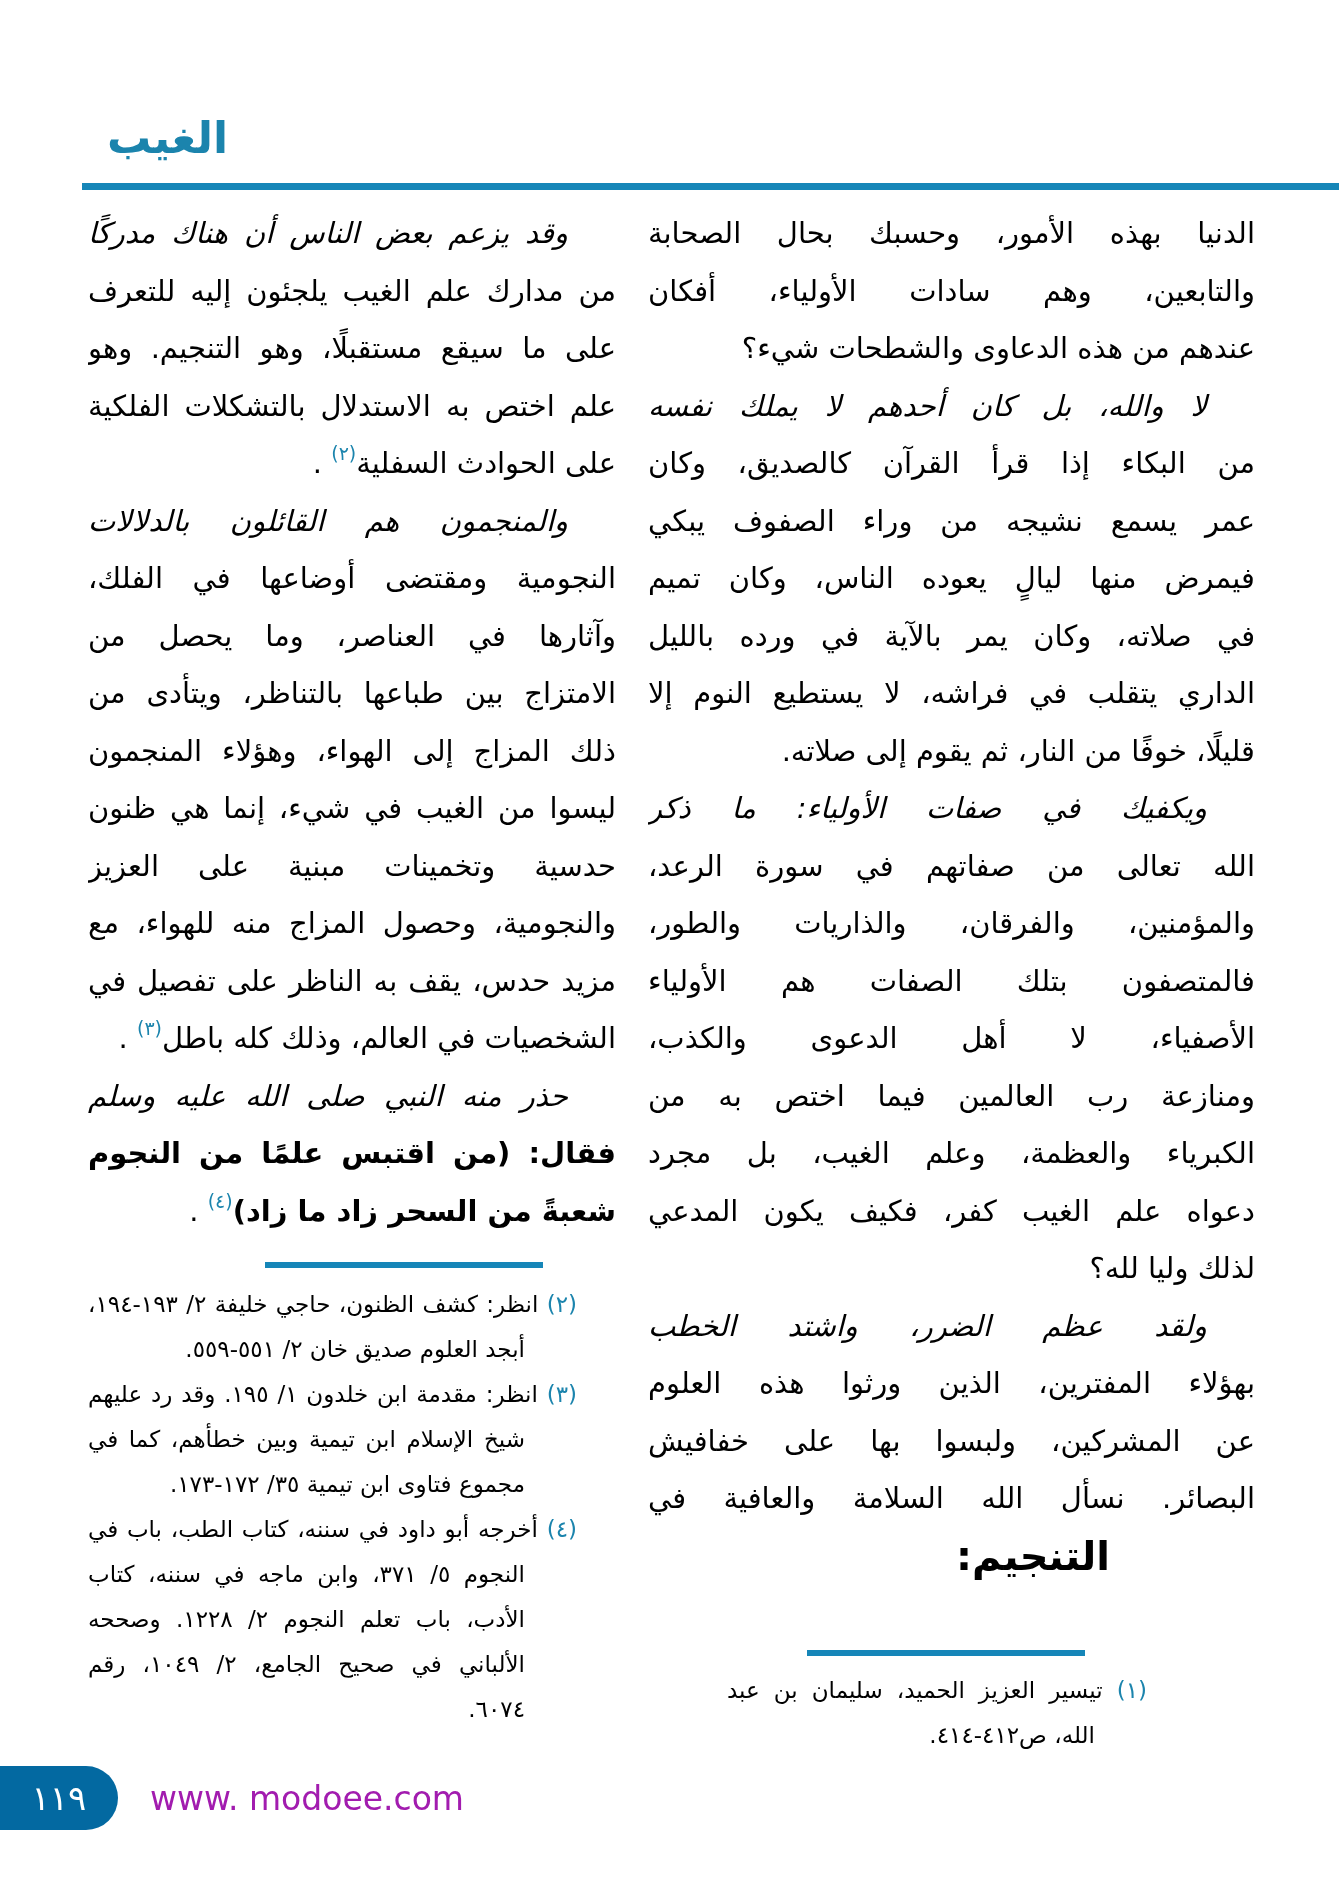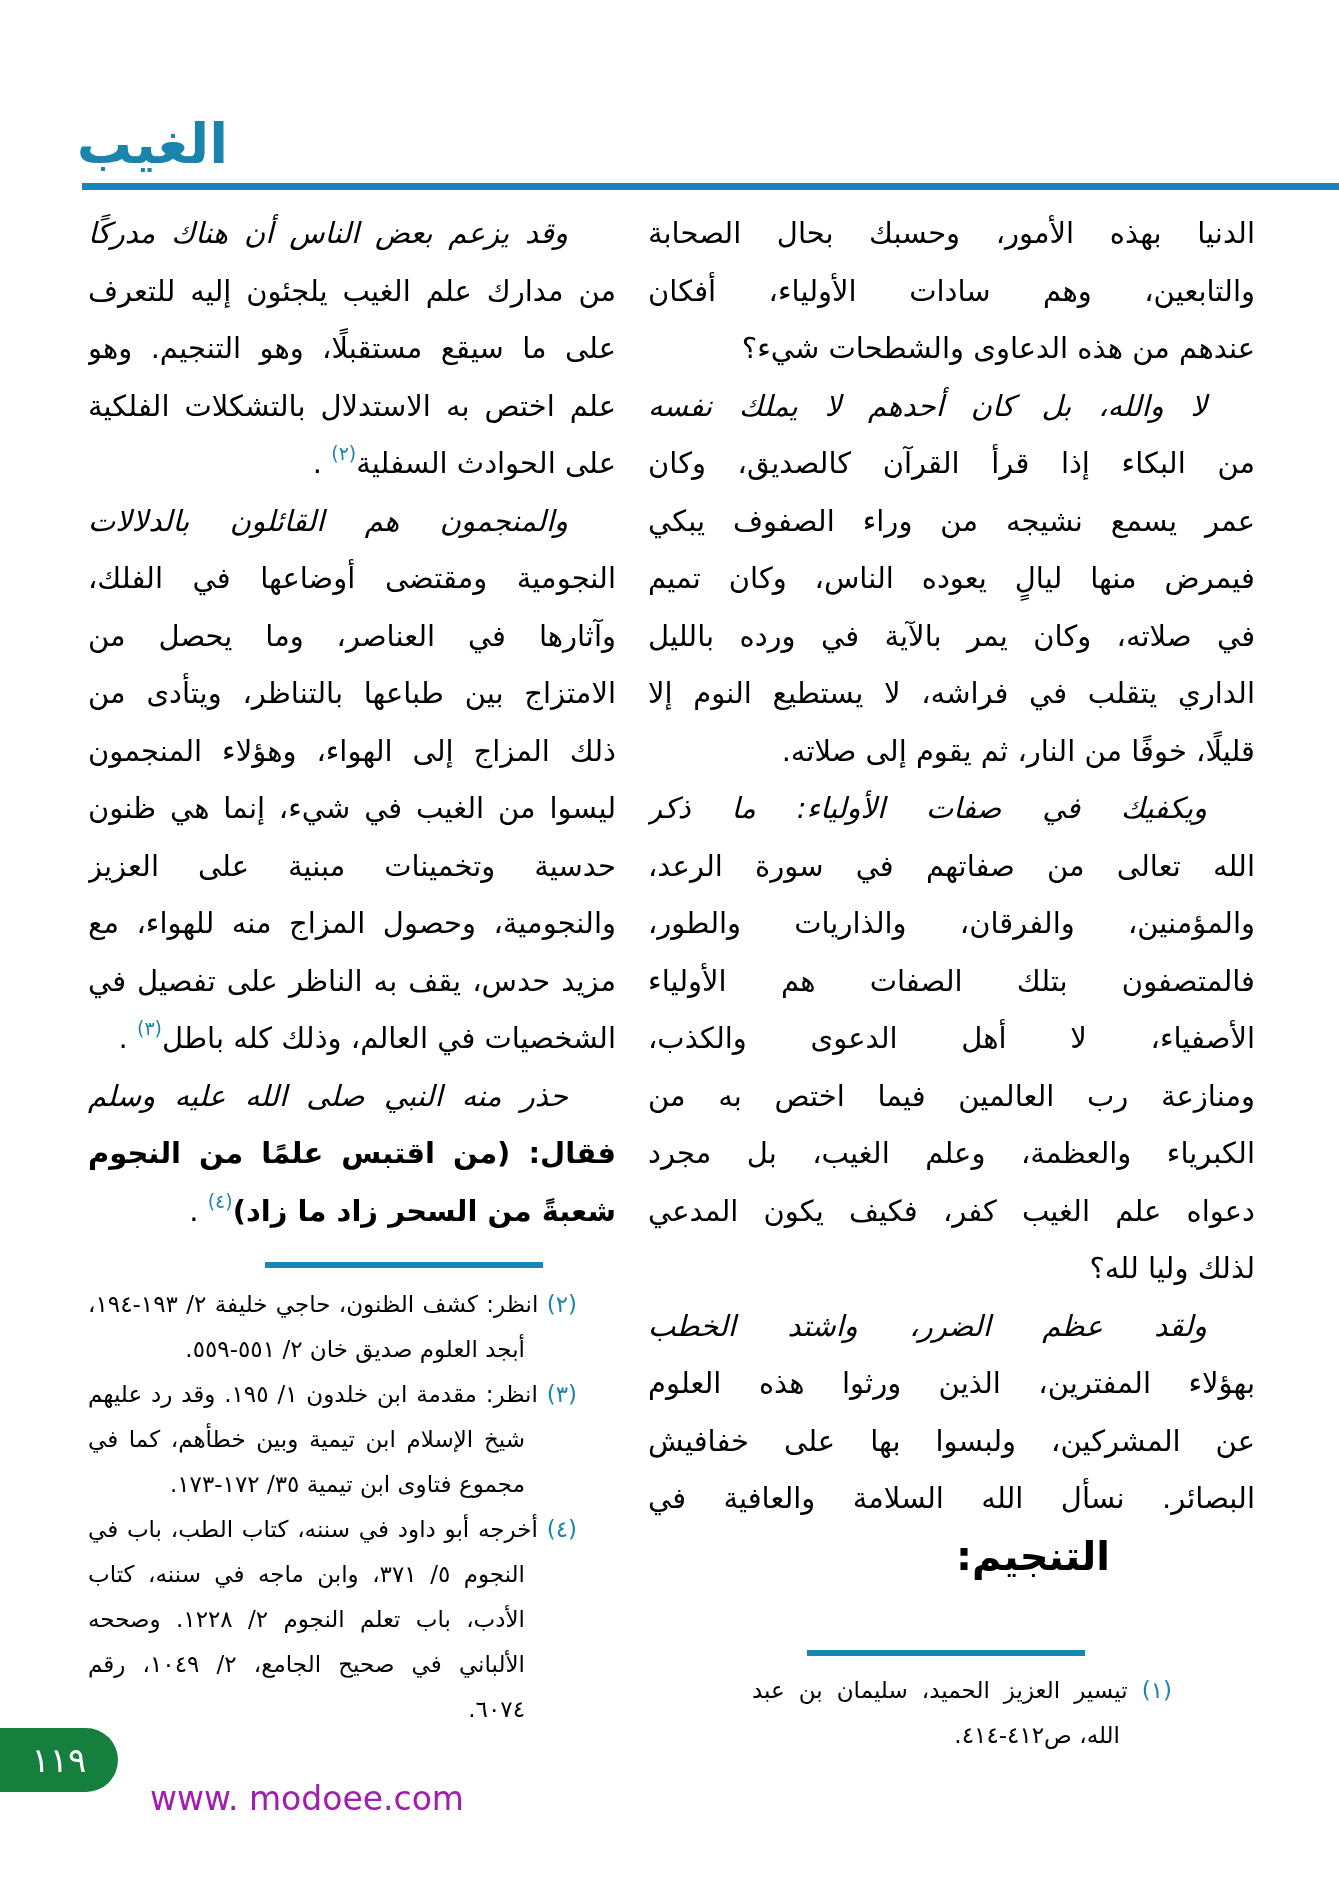--- a/index.html
+++ b/index.html
@@ -3,21 +3,21 @@
 <meta charset="utf-8">
 <style>
   html,body{margin:0;padding:0;}
   body{
     width:1339px;height:1890px;position:relative;background:#ffffff;
     font-family:"DejaVu Sans","Liberation Sans",sans-serif;color:#000;
     overflow:hidden;
   }
   .page-title{
     position:absolute;left:108px;top:112px;width:120px;
-    font-size:55px;font-weight:bold;color:#1b84ad;text-align:center;
+    font-size:44px;font-weight:bold;color:#1b84ad;text-align:center;
   }
   .header-rule{
     position:absolute;left:82px;top:183px;height:7px;width:1257px;
     background:#1686b8;
   }
   .col{position:absolute;top:205px;}
   .col-right{left:648px;width:607px;}
   .col-left{left:88px;width:528px;}
   .ln{
     font-size:29px;height:57.5px;line-height:57.5px;
@@ -32,29 +32,29 @@
   }
   .bold{font-weight:bold;}
   .sup{
     color:#1b84ad;font-size:19px;position:relative;top:-13px;
   }
   .fn-sep{position:absolute;height:6px;background:#1686b8;}
   .fn-sep-left{left:265px;top:1262px;width:278px;}
   .fn-sep-right{left:807px;top:1650px;width:278px;}
   .footnotes{position:absolute;font-size:23px;line-height:45px;}
   .footnotes-left{left:88px;top:1282px;width:489px;}
-  .footnotes-right{left:752px;top:1668px;width:420px;}
+  .footnotes-right{left:727px;top:1668px;width:420px;}
   .footnote{
     padding-right:52px;text-indent:-52px;
     text-align:justify;text-align-last:right;
   }
   .fn-num{color:#1b84ad;}
   .page-badge{
-    position:absolute;left:0;top:1728px;width:118px;height:64px;
-    background:#15803d;border-radius:0 32px 32px 0;
+    position:absolute;left:0;top:1766px;width:118px;height:64px;
+    background:#0369a1;border-radius:0 32px 32px 0;
     color:#ffffff;font-size:34px;line-height:64px;text-align:center;
   }
   .site-link{
     position:absolute;left:150px;top:1779px;direction:ltr;
     color:#a21caf;font-size:33px;text-decoration:none;
   }
 </style>
 </head>
 <body>
 

